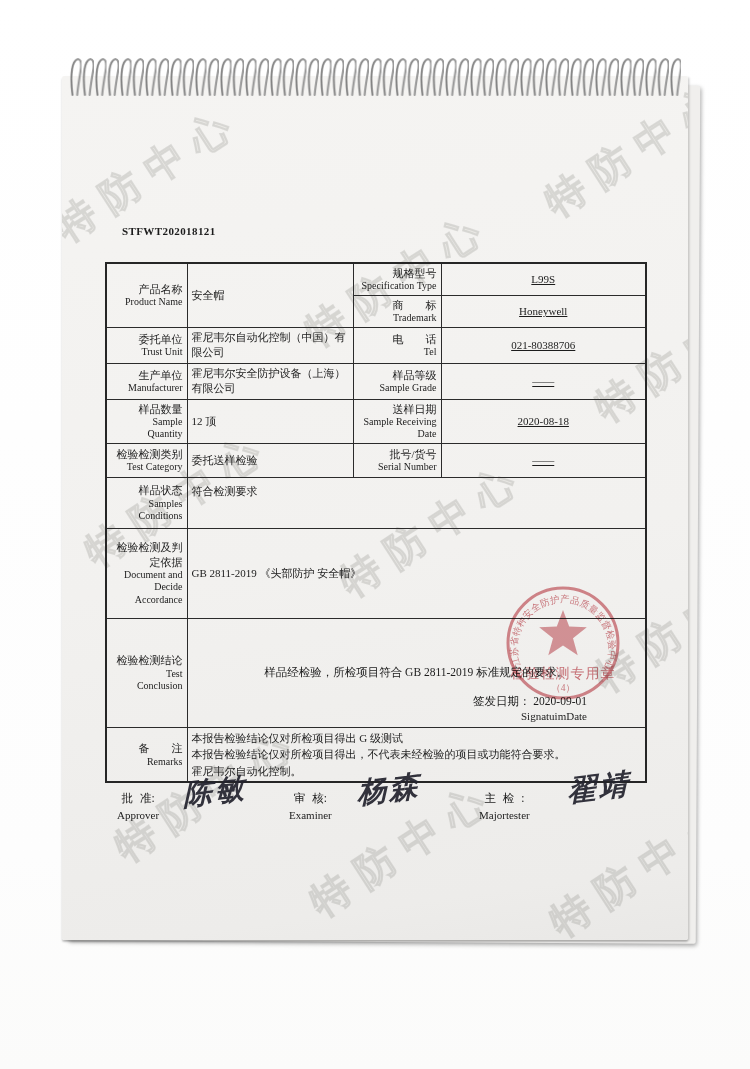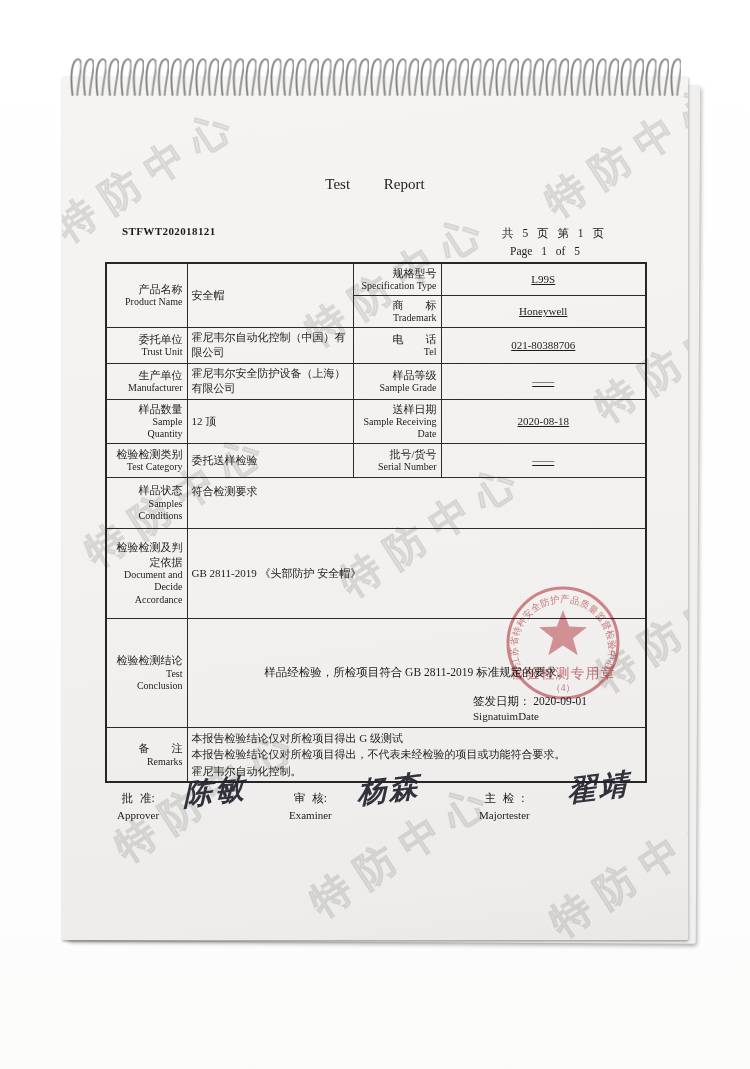--- a/index.html
+++ b/index.html
@@ -45,21 +45,21 @@
     border-collapse:collapse; table-layout:fixed; }
   table.info td { border:1px solid #2b2b2b; vertical-align:middle; padding:2px 4px; }
   table.info { border:2px solid #262626; }
   .lcn { display:block; font-size:11px; line-height:1.3; white-space:pre-line; }
   .len { display:block; font-size:10px; line-height:1.25; white-space:pre-line; }
   td.lab { text-align:right; }
   td.val { font-size:11px; padding-left:8px; line-height:1.4; }
   td.val-c { font-size:11px; text-align:center;text-decoration:underline; }
   .concl-wrap { display:flex; flex-direction:column; height:103px; }
   .concl-text { text-align:center; margin-top:44px; font-size:11.5px; }
-  .issue { margin-left:auto; margin-right:58px; margin-top:13px; text-align:left; font-size:11.5px; line-height:1.4; }
+  .issue { margin-left:auto; margin-right:58px; margin-top:13px; text-align:right; font-size:11.5px; line-height:1.4; }
   .issue .en { font-size:11px; }
   .remarks-lines { font-size:11px; line-height:1.5; padding:2px 2px 2px 4px; }
   
   .stamp { position:absolute; left:433px; top:499px; width:136px; height:136px;
     mix-blend-mode:multiply; opacity:.88; z-index:3; }
   
   .signs { position:absolute; left:43px; top:700px; width:540px; height:56px; font-size:11.5px;text-align:center; }
   .sg { position:absolute; line-height:1.5; }
   .sg .cn { word-spacing:4px; }
   .sg .en { font-size:11px; }
@@ -79,26 +79,21 @@
     <span class="wm" style="left:470px;top:45px">特防中心</span>
     <span class="wm" style="left:230px;top:175px">特防中心</span>
     <span class="wm" style="left:520px;top:250px">特防中心</span>
     <span class="wm" style="left:10px;top:395px">特防中心</span>
     <span class="wm" style="left:265px;top:425px">特防中心</span>
     <span class="wm" style="left:520px;top:520px">特防中心</span>
     <span class="wm" style="left:40px;top:690px">特防中心</span>
     <span class="wm" style="left:235px;top:745px">特防中心</span>
     <span class="wm" style="left:475px;top:765px">特防中心</span>
 
-    <div class="title-en">Test Report</div>
     <div class="report-no">STFWT202018121</div>
-    <div class="pagecount">
-      <div class="cn">共 5 页 第 1 页</div>
-      <div class="en">Page 1 of 5</div>
-    </div>
 
     <table class="info">
       <colgroup>
           <col style="width:81px">
           <col style="width:166px">
           <col style="width:88px">
           <col style="width:205px">
         </colgroup>
       <tbody>
           <tr style="height:31px">

